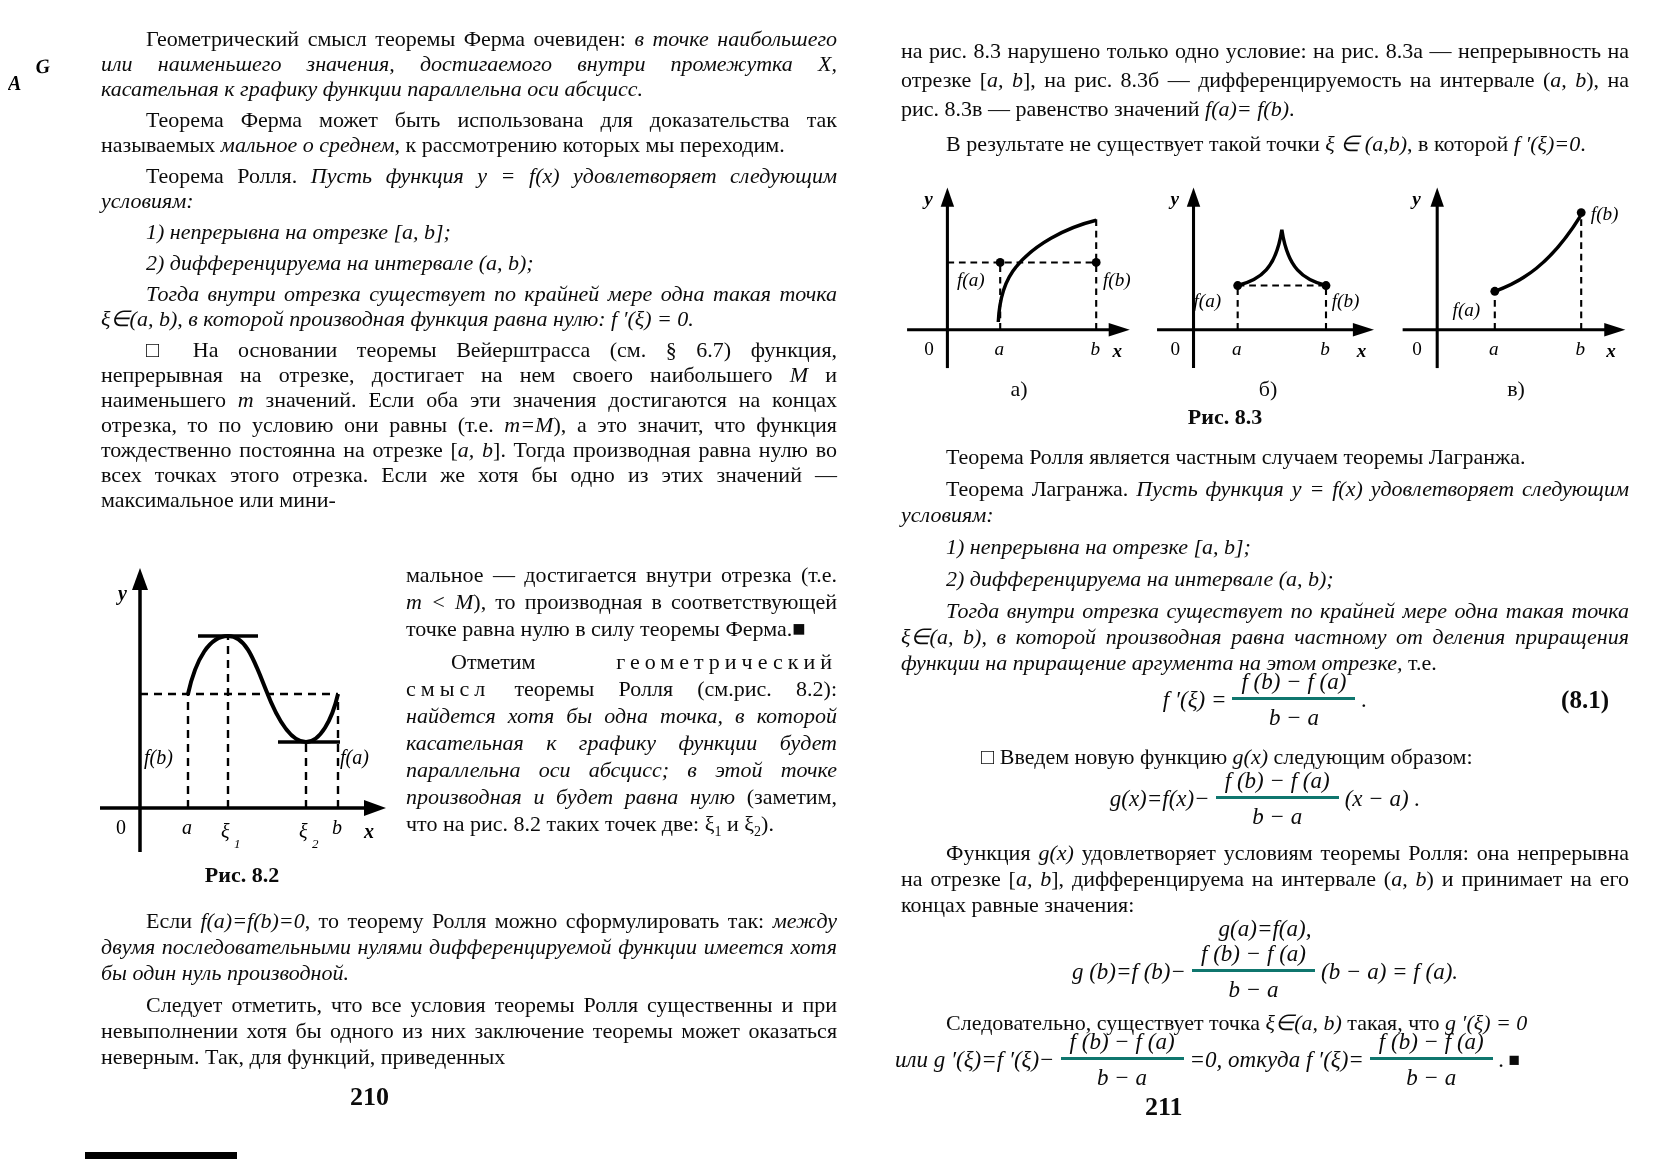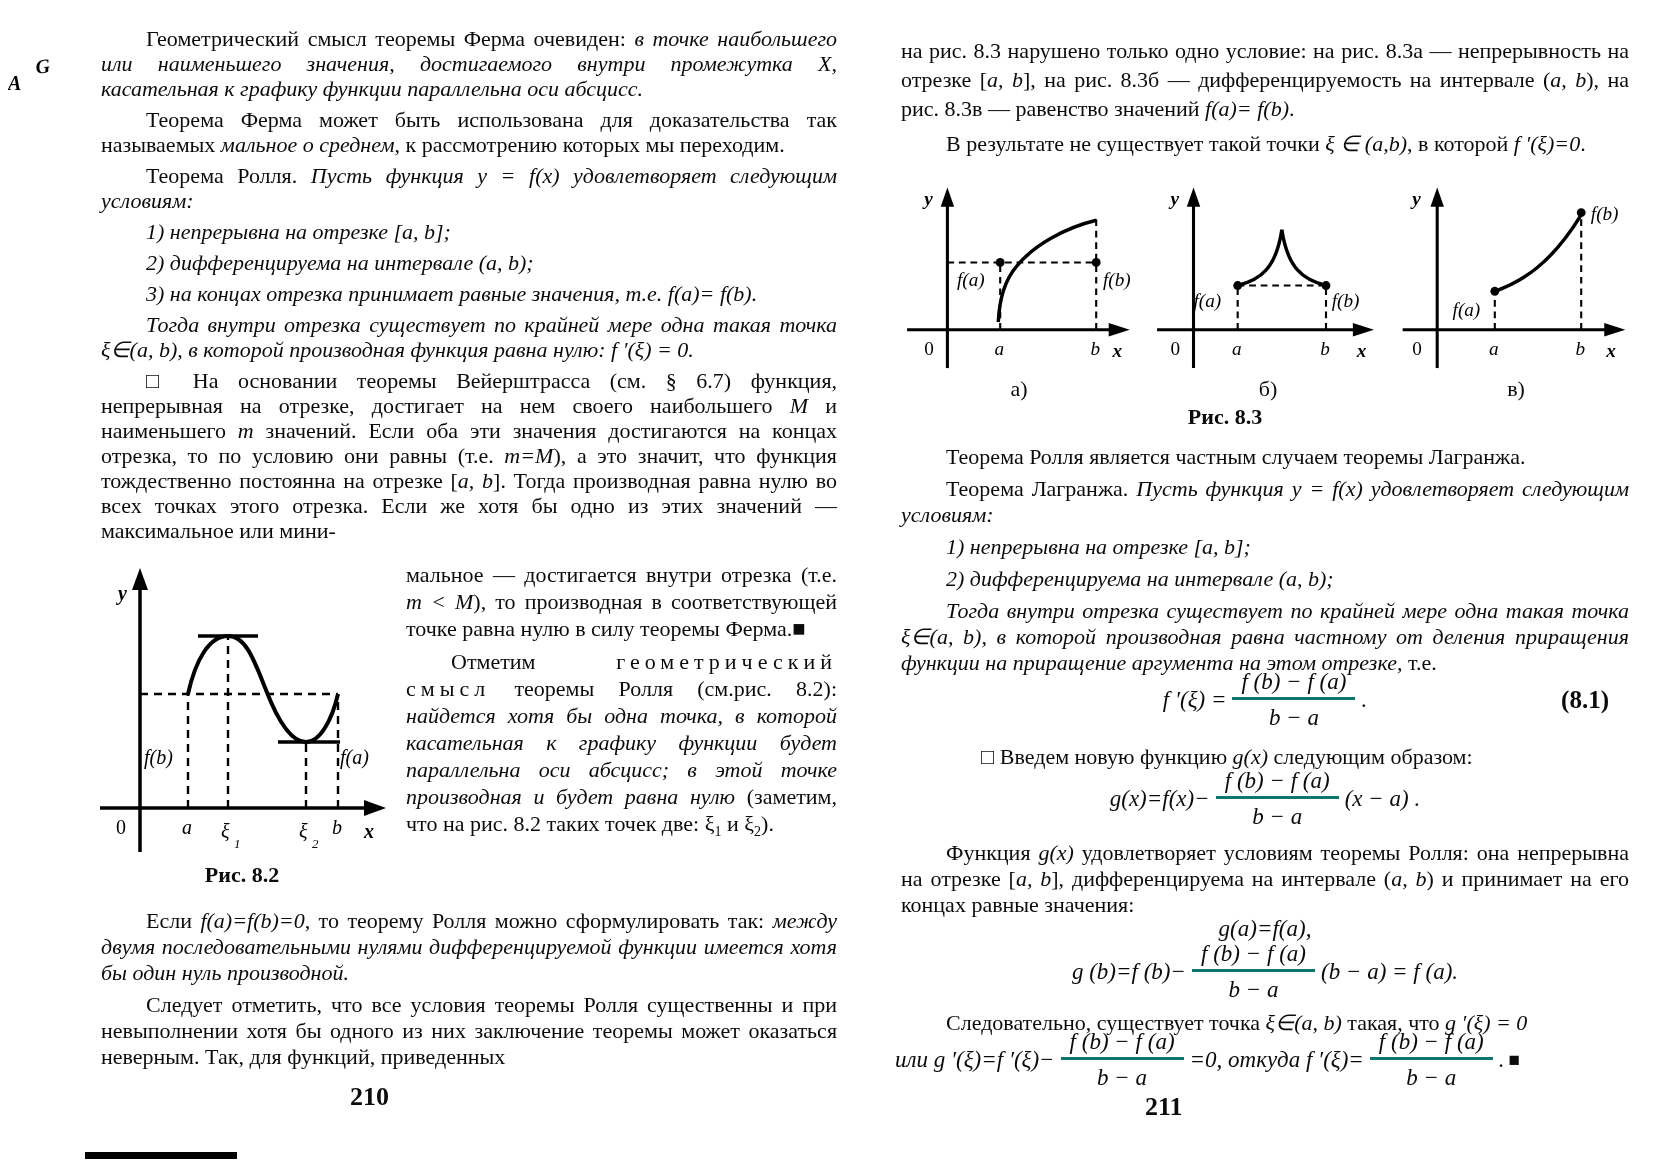--- a/index.html
+++ b/index.html
@@ -36,21 +36,20 @@
     <text x="0" y="84" font-size="68" fill="#12a24b" font-family="DejaVu Sans,sans-serif" font-weight="bold" font-style="italic">A</text>
   </svg>
 </div>
 
 <div class="abs txt" style="left:95px;top:20px;width:748px">
   <p class="par"><span>Геометрический смысл теоремы Ферма очевиден: </span><span class="i">в точке наибольшего или наименьшего значения, достигаемого внутри промежутка X, касательная к графику функции параллельна оси абсцисс.</span></p>
   <p class="par"><span>Теорема Ферма может быть использована для доказательства так называемых </span><span class="i">мальное о среднем</span><span>, к рассмотрению которых мы переходим.</span></p>
   <p class="par"><span class="b">Теорема Ролля.</span><span class="i"> Пусть функция y = f(x) удовлетворяет следующим условиям:</span></p>
   <p class="par"><span class="i">1) непрерывна на отрезке [a, b];</span></p>
   <p class="par"><span class="i">2) дифференцируема на интервале (a, b);</span></p>
-  <p class="par"><span class="i">3) на концах отрезка принимает равные значения, т.е. f(a)= f(b).</span></p>
   <p class="par"><span class="i">Тогда внутри отрезка существует по крайней мере одна такая точка ξ∈(a, b), в которой производная функция равна нулю: f ′(ξ) = 0.</span></p>
   <p class="par"><span>□ На основании теоремы Вейерштрасса (см. § 6.7) функция, непрерывная на отрезке, достигает на нем своего наибольшего </span><span class="i">M</span><span> и наименьшего </span><span class="i">m</span><span> значений. Если оба эти значения достигаются на концах отрезка, то по условию они равны (т.е. </span><span class="i">m=M</span><span>), а это значит, что функция тождественно постоянна на отрезке [</span><span class="i">a, b</span><span>]. Тогда производная равна нулю во всех точках этого отрезка. Если же хотя бы одно из этих значений — максимальное или мини-</span></p>
 </div>
 
 <div class="abs" style="left:88px;top:556px;width:308px">
   <svg width="308" height="302" viewBox="0 0 308 302">
 
     <line x1="52" y1="296" x2="52" y2="26" stroke="#000" stroke-width="3.5"></line>
     <polygon points="52,12 44,34 60,34" fill="#000"></polygon>
     <line x1="12" y1="252" x2="284" y2="252" stroke="#000" stroke-width="3.5"></line>

